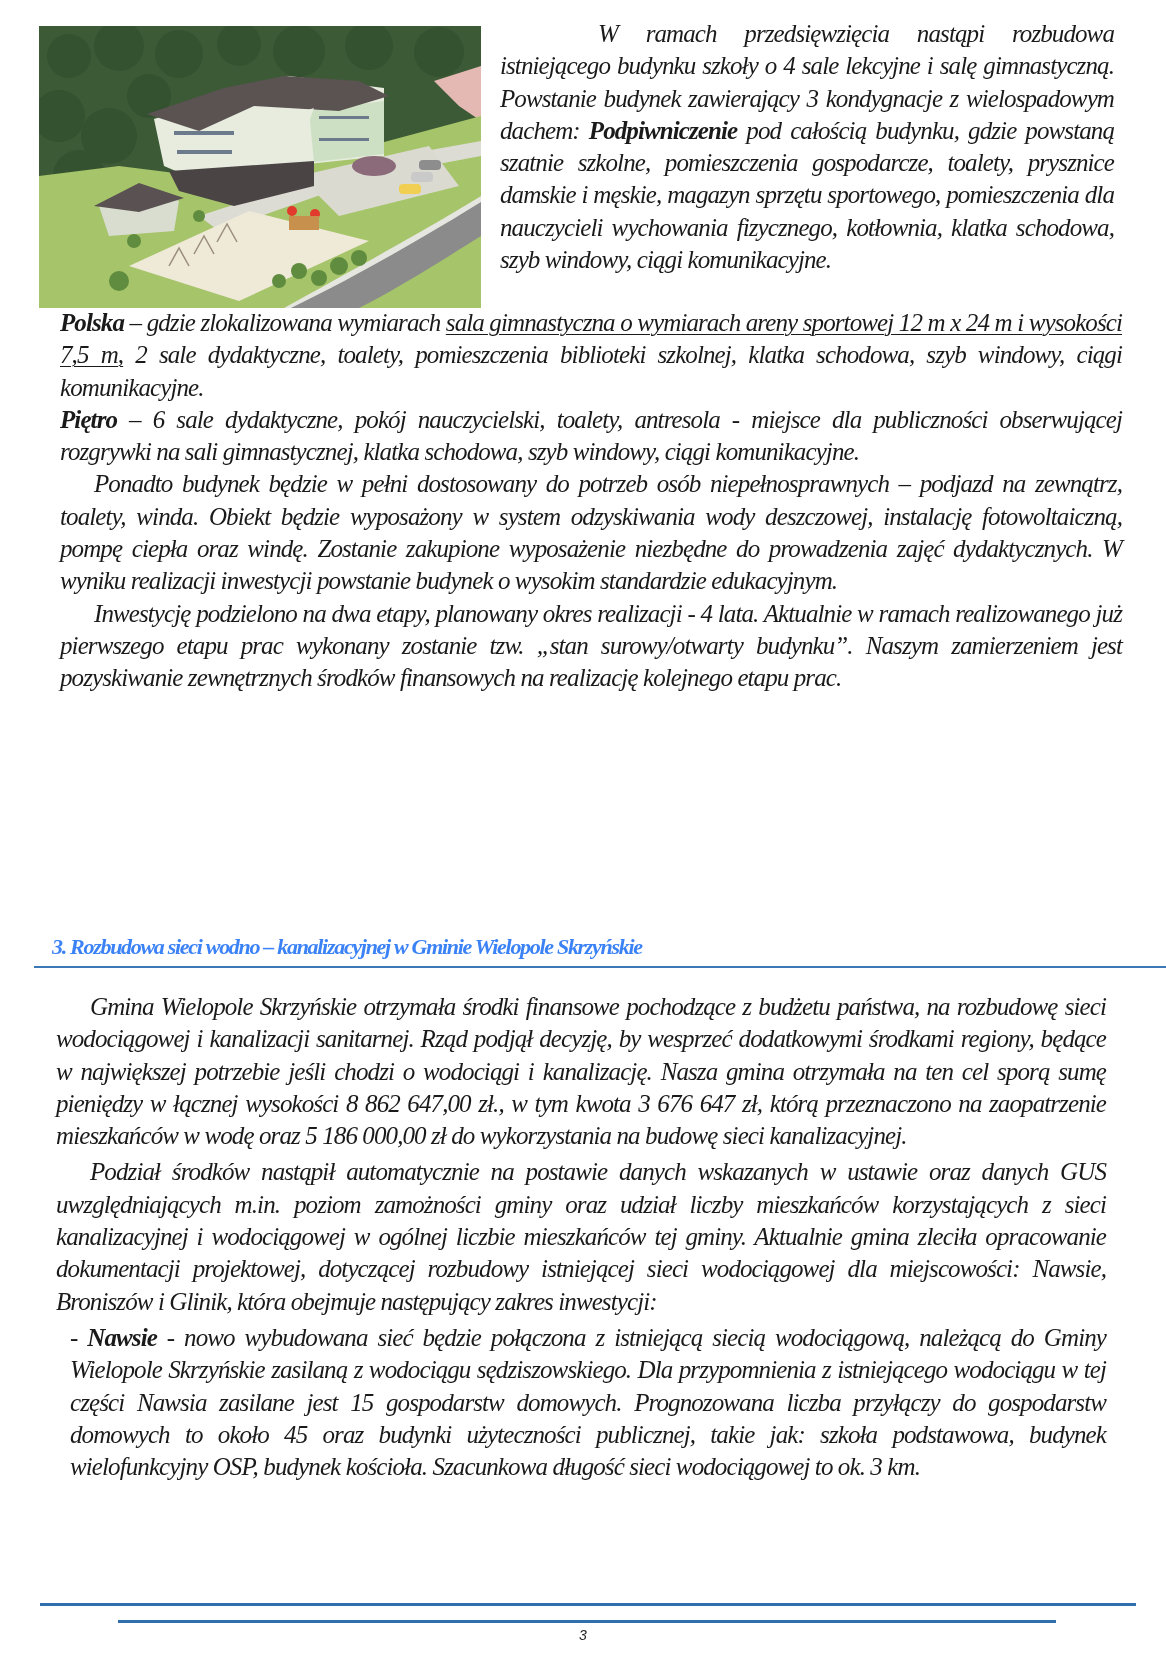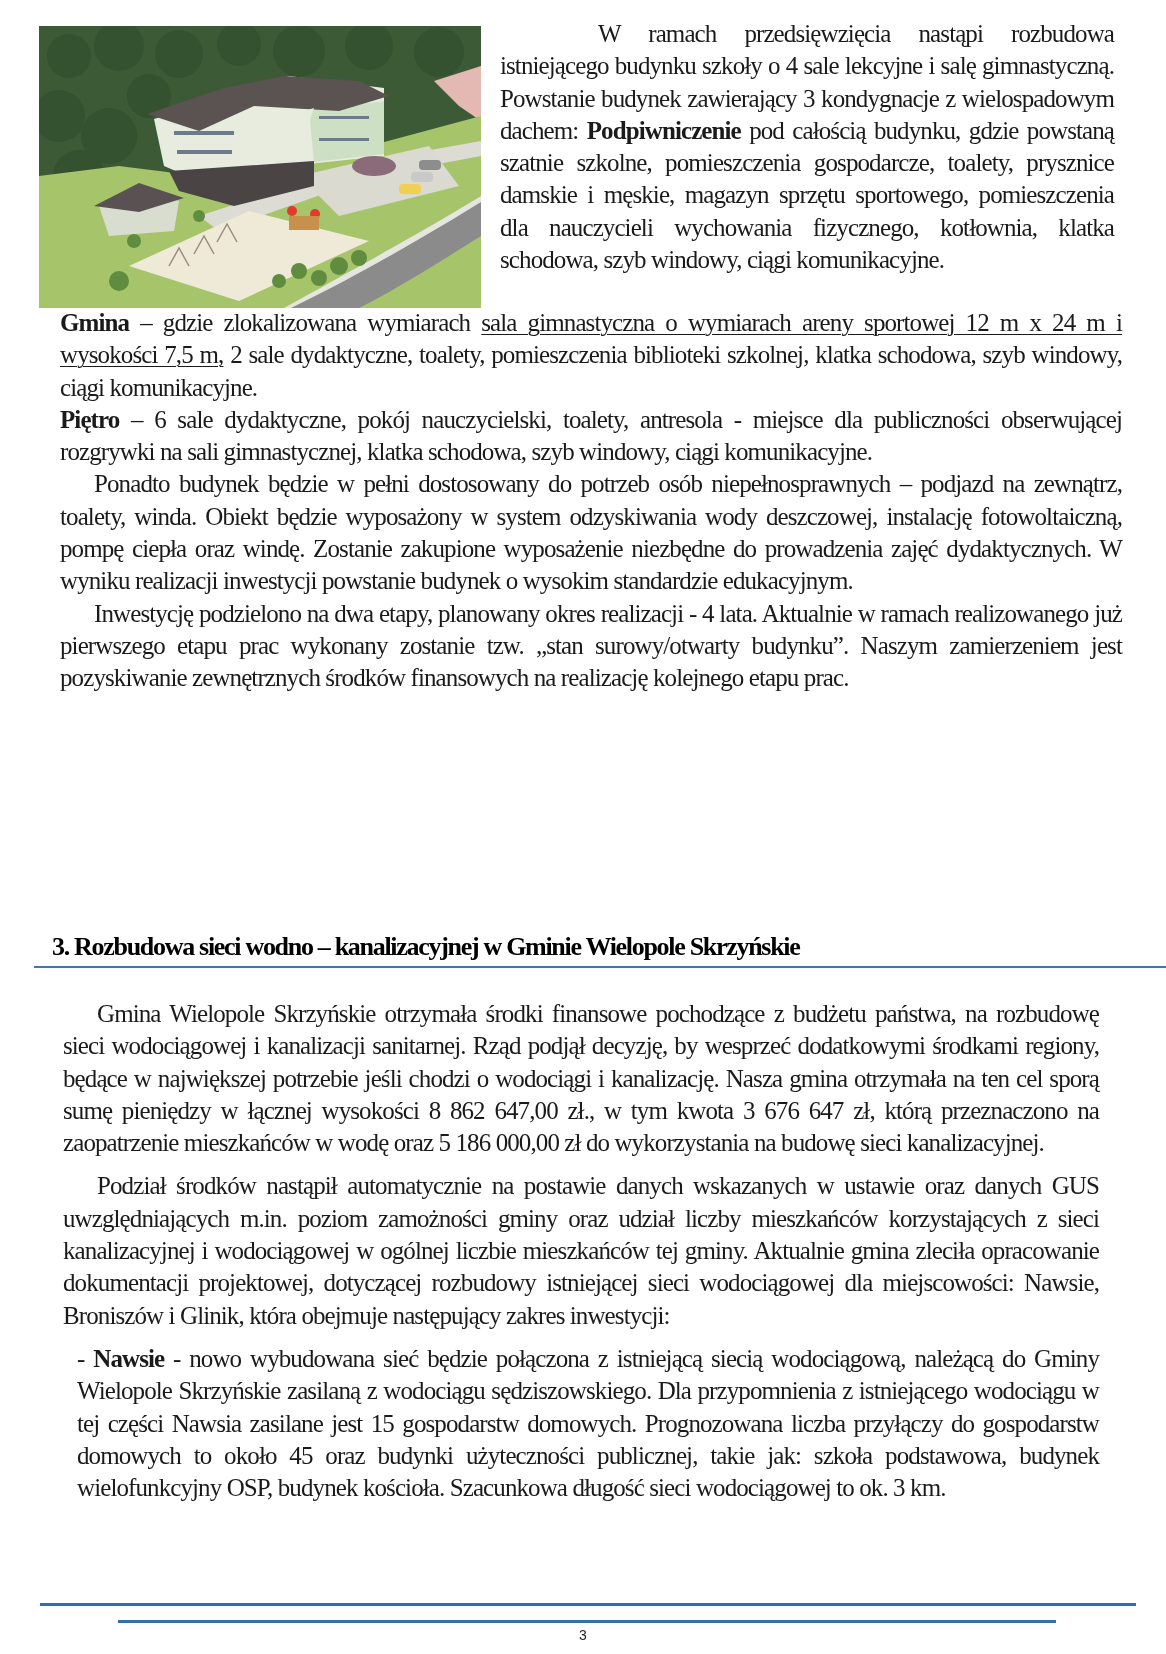--- a/index.html
+++ b/index.html
@@ -1,39 +1,39 @@
 <!DOCTYPE html>
 <html><head>
 <meta charset="utf-8">
 <style>
   html, body { margin: 0; padding: 0; background: #ffffff; }
   body { width: 1166px; height: 1654px; position: relative; overflow: hidden;
          font-family: "Liberation Serif", serif; color: #1a1a1a; }
-  .page { position: absolute; left: 0; top: 0; width: 987px; height: 1654px; }
+  .page { position: absolute; left: 0; top: 0; width: 987px; height: 1654px; font-style: italic; }
 
   
   .hero { position: absolute; left: 39px; top: 26px; width: 442px; height: 282px; overflow: hidden; background: #3f5e3b; }
   .hero svg { display: block; width: 100%; height: 100%; }
 
   .txt { font-size: 25px; line-height: 32.3px; letter-spacing: -0.9px; text-align: justify; word-spacing: 0px; }
   .txt b { font-weight: bold; }
   .ind { text-indent: 34px; }
 
   .intro { position: absolute; left: 500px; top: 18px; width: 614px; }
   .intro .first { text-indent: 98px; }
 
   .block1 { position: absolute; left: 60px; top: 307px; width: 1062px; }
   .block1 p { margin: 0; }
   .u { text-decoration: underline; text-decoration-thickness: 1px; text-underline-offset: 3px; }
 
-  .h3 { position: absolute; left: 52px; top: 930px; width: 1080px; font-size: 26px; font-weight: bold; letter-spacing: -1.3px; color: #000000; line-height: 34px; }
+  .h3 { position: absolute; left: 52px; top: 930px; width: 1080px; font-size: 22px; font-weight: bold; letter-spacing: -1.3px; color: #3b82f6; line-height: 34px; }
   .h3rule { position: absolute; left: 34px; top: 966px; width: 1132px; height: 2px; background: #3b78b5; }
 
   .block2 { position: absolute; left: 52px; top: 987px; width: 1058px; }
-  .block2 p { margin: 11px; }
+  .block2 p { margin: 4px; }
   .list-item { padding-left: 14px; }
 
   .rule1 { position: absolute; left: 40px; top: 1603px; width: 1096px; height: 3px; background: #2f6fad; }
   .rule2 { position: absolute; left: 118px; top: 1620px; width: 938px; height: 3px; background: #2f6fad; }
   .pagenum { position: absolute; left: 0; top: 1627px; width: 1166px; text-align: center;
              font-family: "Liberation Sans", sans-serif; font-size: 14px; color: #222; }
 </style>
 </head>
 <body>
 
@@ -113,21 +113,21 @@
 
       <ellipse cx="335" cy="140" rx="22" ry="10" fill="#8b6a7a"></ellipse>
     </svg>
   </div>
 
   <div class="intro txt">
     <p class="first" style="margin:0"><span>W ramach przedsięwzięcia nastąpi rozbudowa istniejącego budynku szkoły o 4 sale lekcyjne i salę gimnastyczną. Powstanie budynek zawierający 3 kondygnacje z wielospadowym dachem: </span><b>Podpiwniczenie</b><span> pod całością budynku, gdzie powstaną szatnie szkolne, pomieszczenia gospodarcze, toalety, prysznice damskie i męskie, magazyn sprzętu sportowego, pomieszczenia dla nauczycieli wychowania fizycznego, kotłownia, klatka schodowa, szyb windowy, ciągi komunikacyjne.</span></p>
   </div>
 
   <div class="block1 txt">
-    <p><b>Gmina</b><span> – gdzie zlokalizowana wymiarach </span><span class="u">sala gimnastyczna o wymiarach areny sportowej 12 m x 24 m i wysokości 7,5 m,</span><span> 2 sale dydaktyczne, toalety, pomieszczenia biblioteki szkolnej, klatka schodowa, szyb windowy, ciągi komunikacyjne.</span></p>
+    <p><b>Polska</b><span> – gdzie zlokalizowana wymiarach </span><span class="u">sala gimnastyczna o wymiarach areny sportowej 12 m x 24 m i wysokości 7,5 m,</span><span> 2 sale dydaktyczne, toalety, pomieszczenia biblioteki szkolnej, klatka schodowa, szyb windowy, ciągi komunikacyjne.</span></p>
     <p><b>Piętro</b><span> – 6 sale dydaktyczne, pokój nauczycielski, toalety, antresola - miejsce dla publiczności obserwującej rozgrywki na sali gimnastycznej, klatka schodowa, szyb windowy, ciągi komunikacyjne.</span></p>
     <p class="ind">Ponadto budynek będzie w pełni dostosowany do potrzeb osób niepełnosprawnych – podjazd na zewnątrz, toalety, winda. Obiekt będzie wyposażony w system odzyskiwania wody deszczowej, instalację fotowoltaiczną, pompę ciepła oraz windę. Zostanie zakupione wyposażenie niezbędne do prowadzenia zajęć dydaktycznych. W wyniku realizacji inwestycji powstanie budynek o wysokim standardzie edukacyjnym.</p>
     <p class="ind">Inwestycję podzielono na dwa etapy, planowany okres realizacji - 4 lata. Aktualnie w ramach realizowanego już pierwszego etapu prac wykonany zostanie tzw. „stan surowy/otwarty budynku”. Naszym zamierzeniem jest pozyskiwanie zewnętrznych środków finansowych na realizację kolejnego etapu prac.</p>
   </div>
 
   <div class="h3">3. Rozbudowa sieci wodno – kanalizacyjnej w Gminie Wielopole Skrzyńskie</div>
   <div class="h3rule"></div>
 
   <div class="block2 txt">
     <p class="ind">Gmina Wielopole Skrzyńskie otrzymała środki finansowe pochodzące z budżetu państwa, na rozbudowę sieci wodociągowej i kanalizacji sanitarnej. Rząd podjął decyzję, by wesprzeć dodatkowymi środkami regiony, będące w największej potrzebie jeśli chodzi o wodociągi i kanalizację. Nasza gmina otrzymała na ten cel sporą sumę pieniędzy w łącznej wysokości 8 862 647,00 zł., w tym kwota 3 676 647 zł, którą przeznaczono na zaopatrzenie mieszkańców w wodę oraz 5 186 000,00 zł do wykorzystania na budowę sieci kanalizacyjnej.</p>

